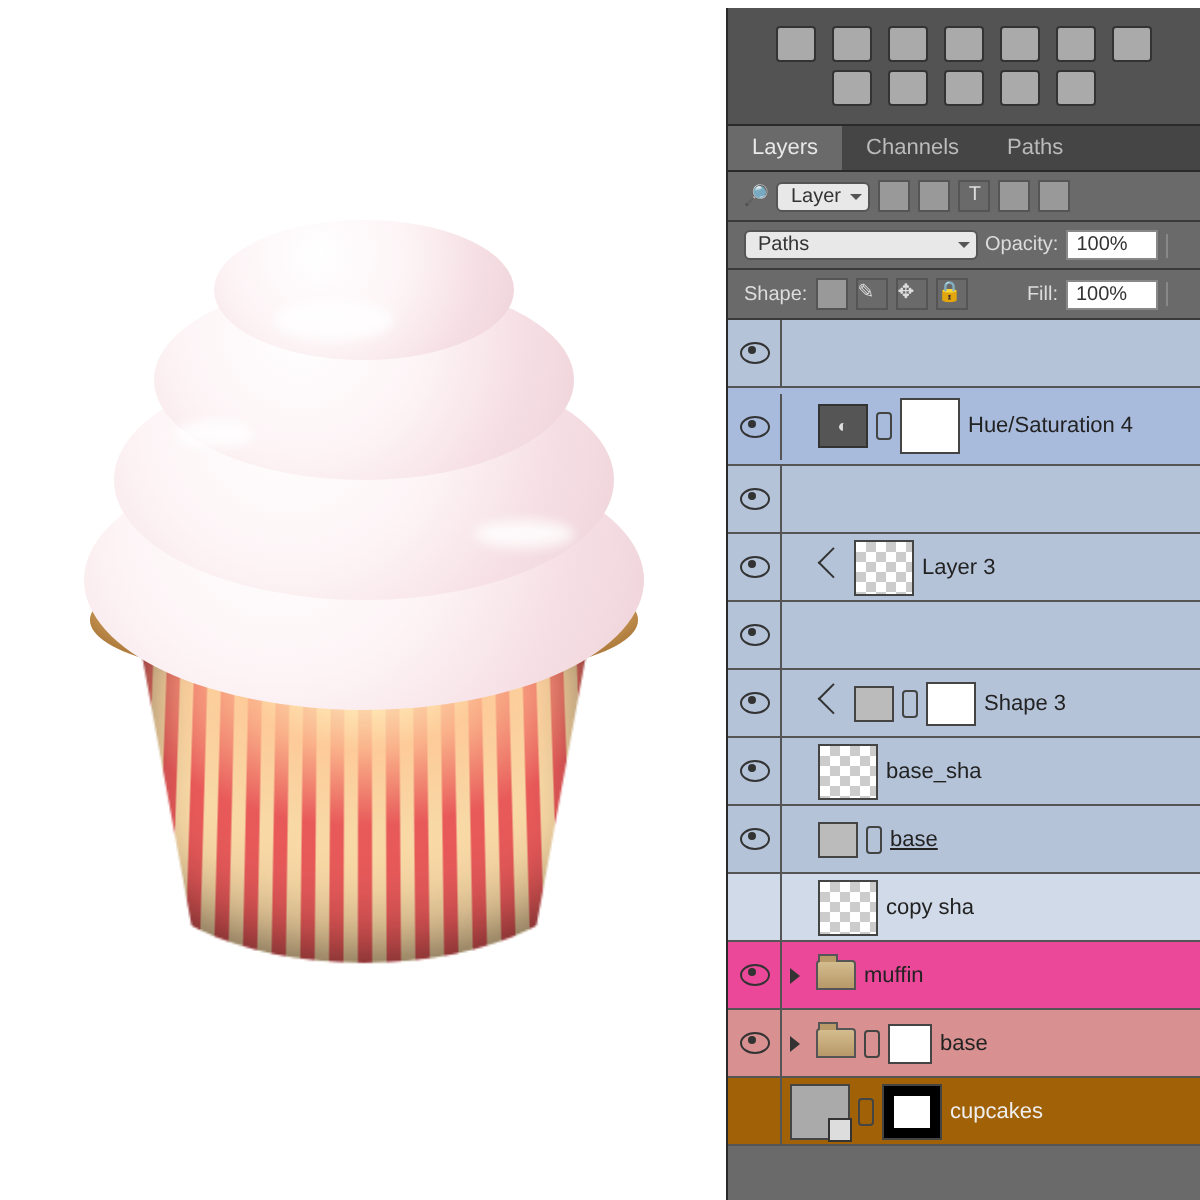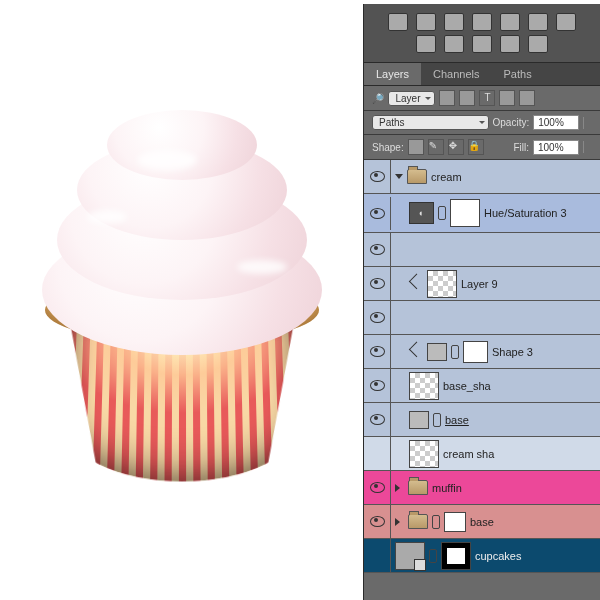--- a/index.html
+++ b/index.html
@@ -27,21 +27,21 @@
 .dd:after{content:"";position:absolute;right:3px;top:5px;border:3px solid transparent;border-top-color:#555}
 .num{background:#fff;border:1px solid #888;padding:1px 4px;color:#333;font-size:10px;width:36px;display:inline-block}
 .minico{width:14px;height:14px;display:inline-block;background:#999;border:1px solid #555}
 .layers{background:#6a6a6a;overflow:auto;height:440px}
 .lrow{display:flex;align-items:center;min-height:33px;border-bottom:1px solid #555;font-size:11px;color:#222;padding-right:4px}
 .lrow.sel{background:#a9bbdd}
 .lrow.dim{background:#b5c3d9;min-height:27px}
 .lrow.dim2{background:#d0dae8;min-height:27px}
 .lrow.r1{background:#ec4899}
 .lrow.r2{background:#d89090}
-.lrow.r3{background:#0c4a6e}
+.lrow.r3{background:#a16207}
 .vis{width:26px;height:33px;display:flex;align-items:center;justify-content:center;border-right:1px solid #555;flex-shrink:0}
 .eye{width:13px;height:9px;border:1px solid #333;border-radius:50%;position:relative}
 .eye:after{content:"";position:absolute;width:4px;height:4px;background:#333;border-radius:50%;left:3px;top:1px}
 .lcont{display:flex;align-items:center;gap:4px;padding-left:4px;flex:1}
 .ind{width:10px;flex-shrink:0}
 .tw{width:0;height:0;border:4px solid transparent;border-top:5px solid #333;margin-top:3px}
 .tw.right{border-top:4px solid transparent;border-left:5px solid #333;margin:0}
 .grpico{width:18px;height:13px;background:linear-gradient(#d4bc8e,#b89968);border:1px solid #555;border-radius:2px 2px 0 0;position:relative}
 .grpico:before{content:"";position:absolute;top:-4px;left:0;width:8px;height:3px;background:#b89968;border:1px solid #555;border-bottom:none}
 .thumb{width:28px;height:26px;border:1px solid #444;background:#fff;flex-shrink:0}
@@ -127,55 +127,50 @@
       <span style="margin-left:auto">Fill:</span>
       <span class="num">100%</span>
       <span style="width:8px;height:12px;border-left:1px solid #888"></span>
     </div>
 
     <div class="layers">
       <div class="lrow dim">
         <div class="vis">
             <span class="eye"></span>
           </div>
-        <div class="lcont">
-            <span class="tw"></span>
-            <span class="grpico"></span>
-            <span class="lname">cream</span>
-          </div>
       </div>
 
       <div class="lrow sel" style="min-height:38px">
         <div class="vis">
             <span class="eye"></span>
           </div>
         <div class="lcont">
             <span class="ind"></span>
             <span class="adj">◐</span>
             <span class="link"></span>
             <span class="mask"></span>
-            <span class="lname">Hue/Saturation 3</span>
+            <span class="lname">Hue/Saturation 4</span>
           </div>
       </div>
 
       <div class="lrow dim">
         <div class="vis">
             <span class="eye"></span>
           </div>
       </div>
 
       <div class="lrow dim">
         <div class="vis">
             <span class="eye"></span>
           </div>
         <div class="lcont">
             <span class="ind"></span>
             <span class="clip"></span>
             <span class="thumb chk"></span>
-            <span class="lname">Layer 9</span>
+            <span class="lname">Layer 3</span>
           </div>
       </div>
 
       <div class="lrow dim">
         <div class="vis">
             <span class="eye"></span>
           </div>
       </div>
 
       <div class="lrow dim">
@@ -213,21 +208,21 @@
             <span class="link"></span>
             <span class="lname" style="text-decoration:underline">base</span>
           </div>
       </div>
 
       <div class="lrow dim2">
         <div class="vis"></div>
         <div class="lcont">
             <span class="ind"></span>
             <span class="thumb chk"></span>
-            <span class="lname">cream sha</span>
+            <span class="lname">copy sha</span>
           </div>
       </div>
 
       <div class="lrow r1">
         <div class="vis">
             <span class="eye"></span>
           </div>
         <div class="lcont">
             <span class="tw right"></span>
             <span class="grpico"></span>

